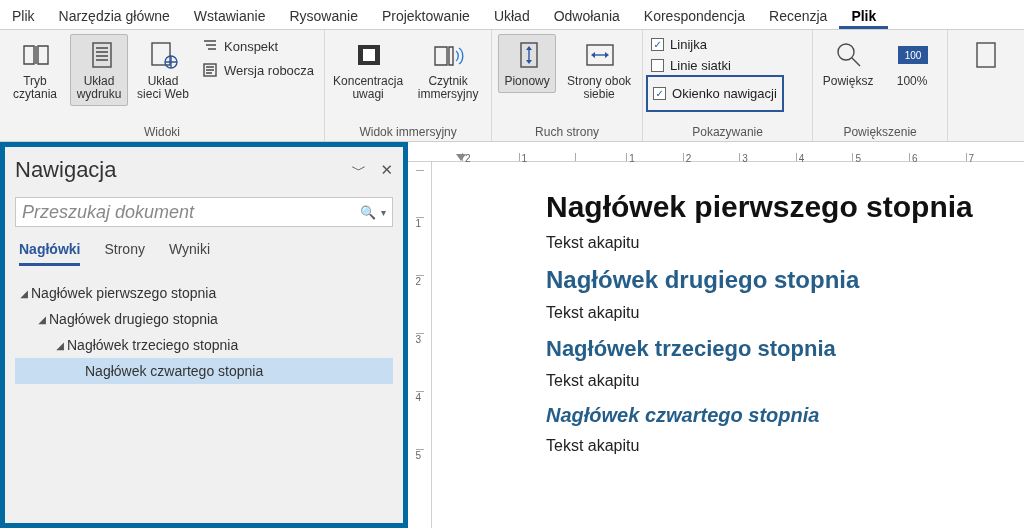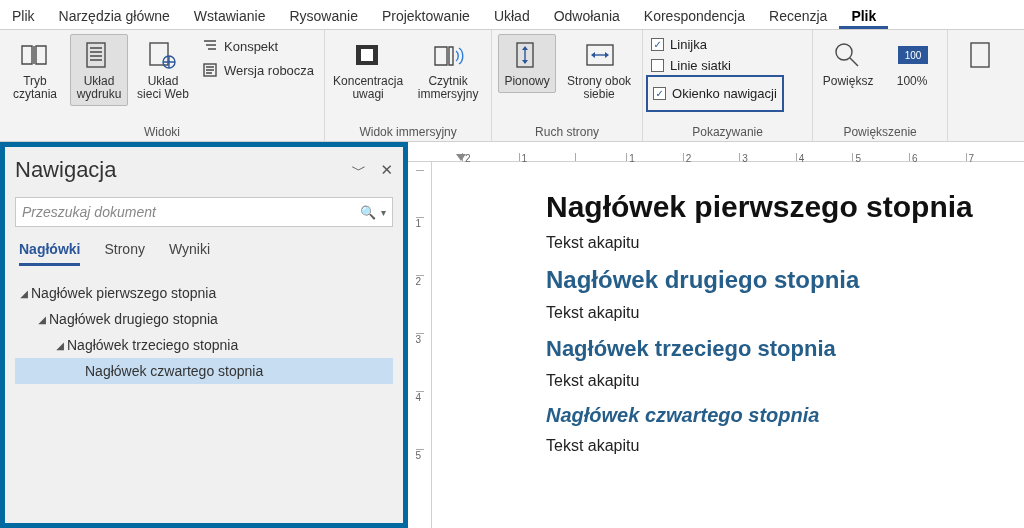--- a/index.html
+++ b/index.html
@@ -12,21 +12,21 @@
 
   
   .ribbon { display: flex; height: 112px; background: #f3f3f3; border-bottom: 1px solid #d0d0d0; }
   .group { display: flex; flex-direction: column; border-right: 1px solid #d9d9d9; padding: 4px 6px 0 6px; position: relative; }
   .group-body { display: flex; align-items: flex-start; gap: 6px; flex: 1; }
   .group-label { text-align: center; font-size: 12px; color: #555; padding: 2px 0 2px 0; }
 
   .bigbtn { display: flex; flex-direction: column; align-items: center; justify-content: flex-start; width: 58px; padding: 4px 2px; border: 1px solid transparent; border-radius: 2px; gap: 4px; cursor: pointer; text-align: center; line-height: 13px; }
   .bigbtn.wide { width: 74px; }
   .bigbtn.active { background: #e0e0e0; border: 1px solid #b8b8b8; }
-  .bigbtn .icon { width: 32px; height: 32px; display: flex; align-items: center; justify-content: flex-start; }
+  .bigbtn .icon { width: 32px; height: 32px; display: flex; align-items: center; justify-content: flex-end; }
   .bigbtn .lbl { font-size: 12px; color: #333; }
 
   .smallbtns { display: flex; flex-direction: column; gap: 4px; padding-top: 2px; }
   .smallbtn { display: flex; align-items: center; gap: 6px; padding: 2px 4px; font-size: 13px; color: #333; cursor: pointer; }
   .smallbtn .mini-icon { width: 16px; height: 16px; }
 
   .checks { display: flex; flex-direction: column; gap: 4px; padding-top: 2px; font-size: 13px; }
   .chk { display: flex; align-items: center; gap: 6px; padding: 1px 2px; cursor: pointer; }
   .chk-box { width: 13px; height: 13px; border: 1px solid #666; background: #fff; display: flex; align-items: center; justify-content: center; }
   .chk-box.checked::after { content: "✓"; font-size: 10px; color: #2b579a; }
@@ -36,21 +36,21 @@
   .main { display: flex; height: calc(528px - 30px - 112px); }
 
   
   .navpane { width: 408px; background: #f0f0f0; border: 5px solid #0369a1; padding: 10px 10px 0 10px; display: flex; flex-direction: column; }
   .navhead { display: flex; align-items: center; justify-content: space-between; margin-bottom: 14px; }
   .navtitle { font-size: 22px; color: #333; font-weight: 400; }
   .navctrls { display: flex; gap: 14px; font-size: 15px; color: #555; }
   .navctrls span { cursor: pointer; }
 
   .searchbox { display: flex; align-items: center; background: #fff; border: 1px solid #c8c8c8; height: 30px; padding: 0 6px; margin-bottom: 14px; }
-  .searchbox input { flex: 1; border: none; outline: none; font-size: 14px; color: #333; background: transparent; }
+  .searchbox input { flex: 1; border: none; outline: none; font-size: 18px; color: #333; background: transparent; }
   .searchbox input::placeholder { color: #888; font-style: italic; }
   .searchbox .sicon { color: #666; margin-right: 4px; cursor: pointer; font-size: 13px; }
   .searchbox .sdrop { color: #666; font-size: 10px; cursor: pointer; }
 
   .navtabs { display: flex; gap: 24px; padding-left: 4px; margin-bottom: 14px; }
   .navtab { font-size: 14px; color: #444; padding-bottom: 6px; cursor: pointer; }
   .navtab.active { color: #2b579a; font-weight: 600; border-bottom: 3px solid #2b579a; }
 
   .tree { font-size: 14px; color: #333; }
   .tree-row { display: flex; align-items: center; height: 26px; cursor: pointer; }

